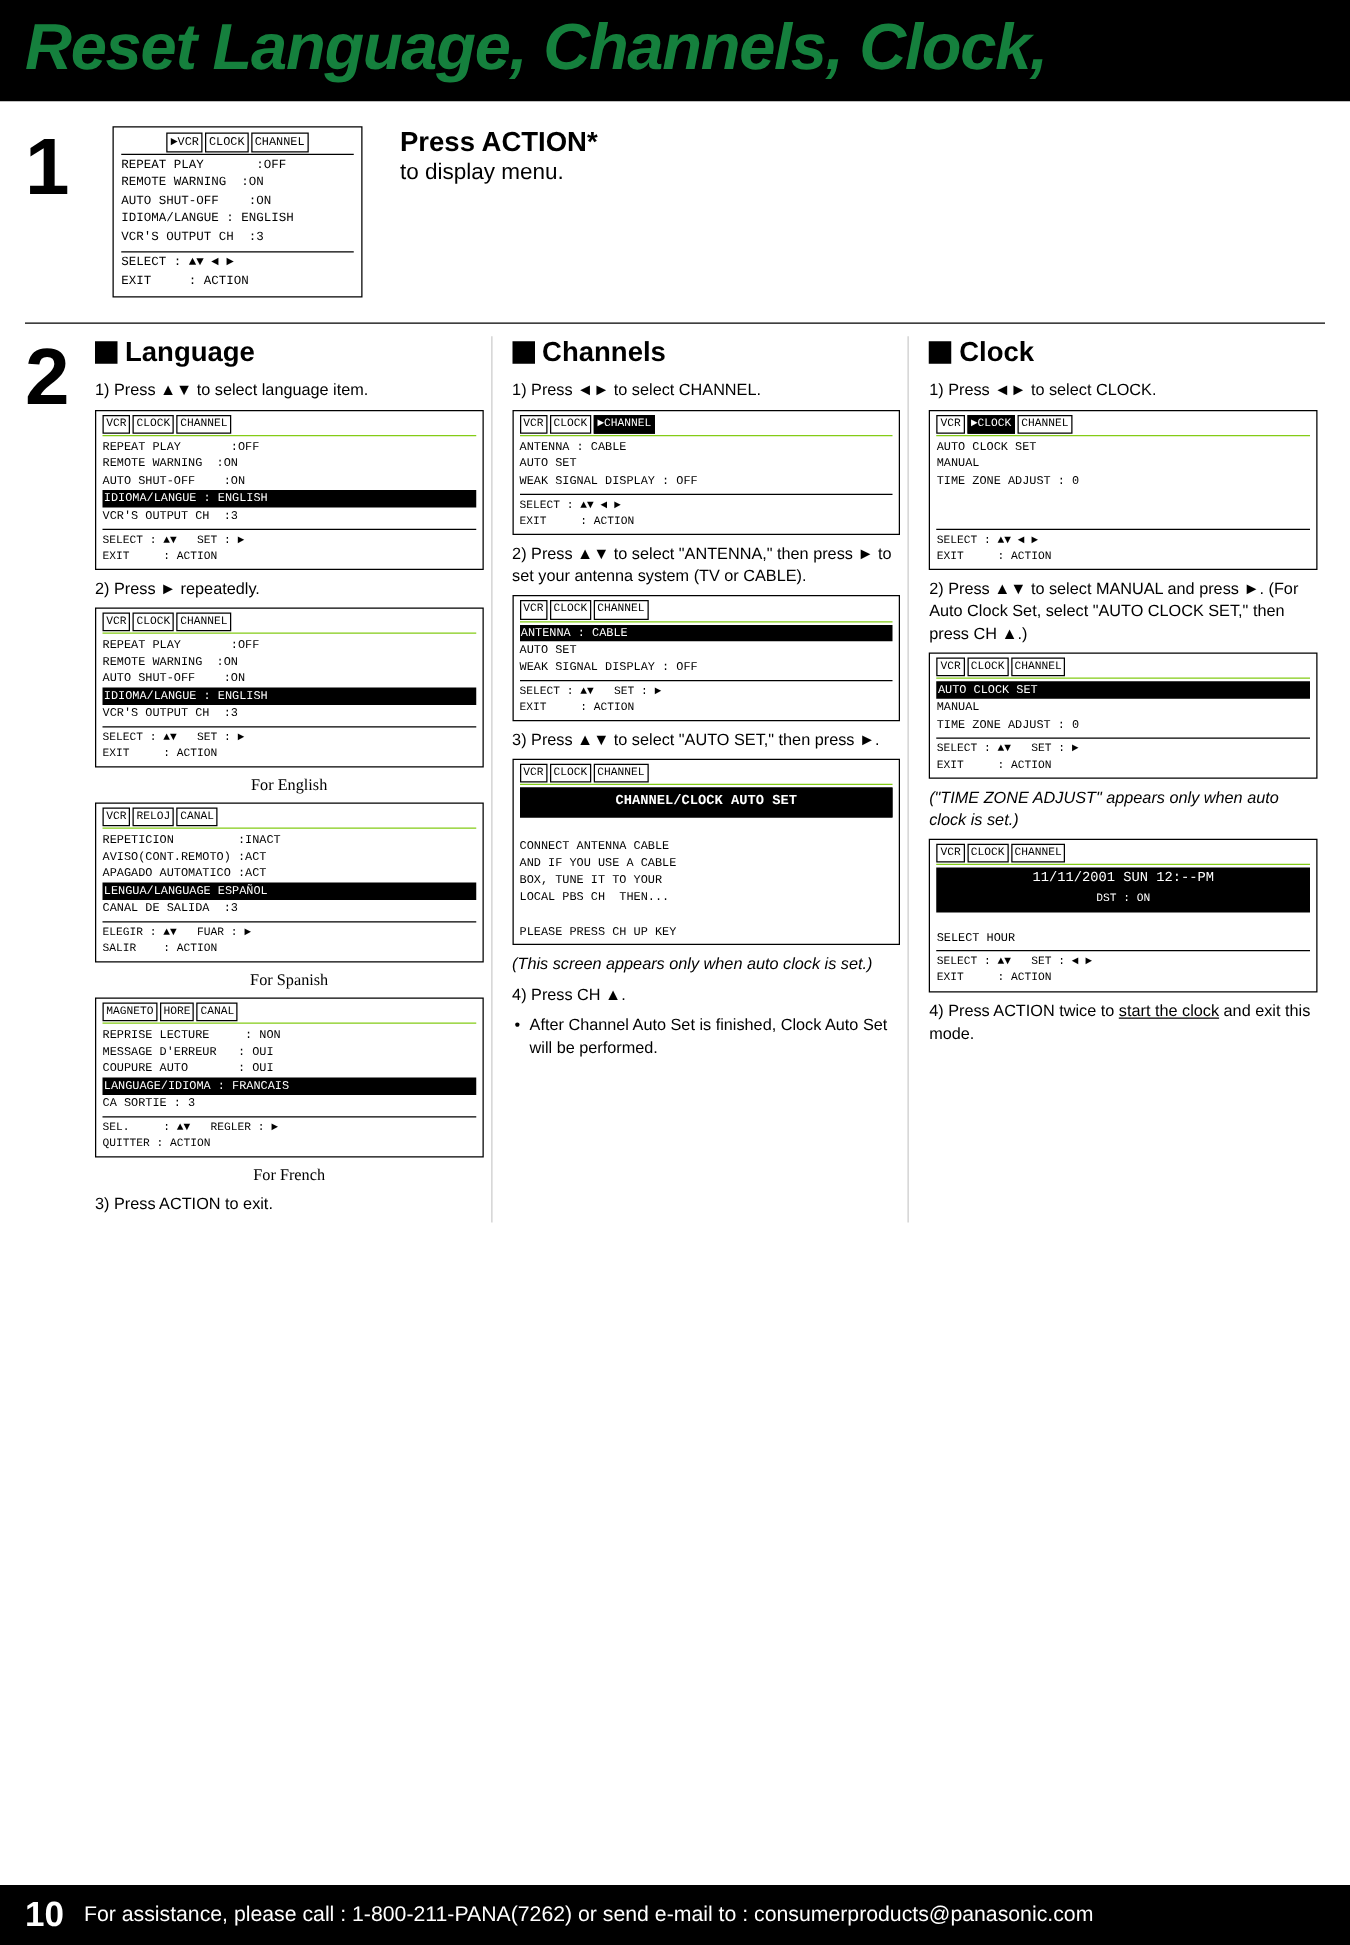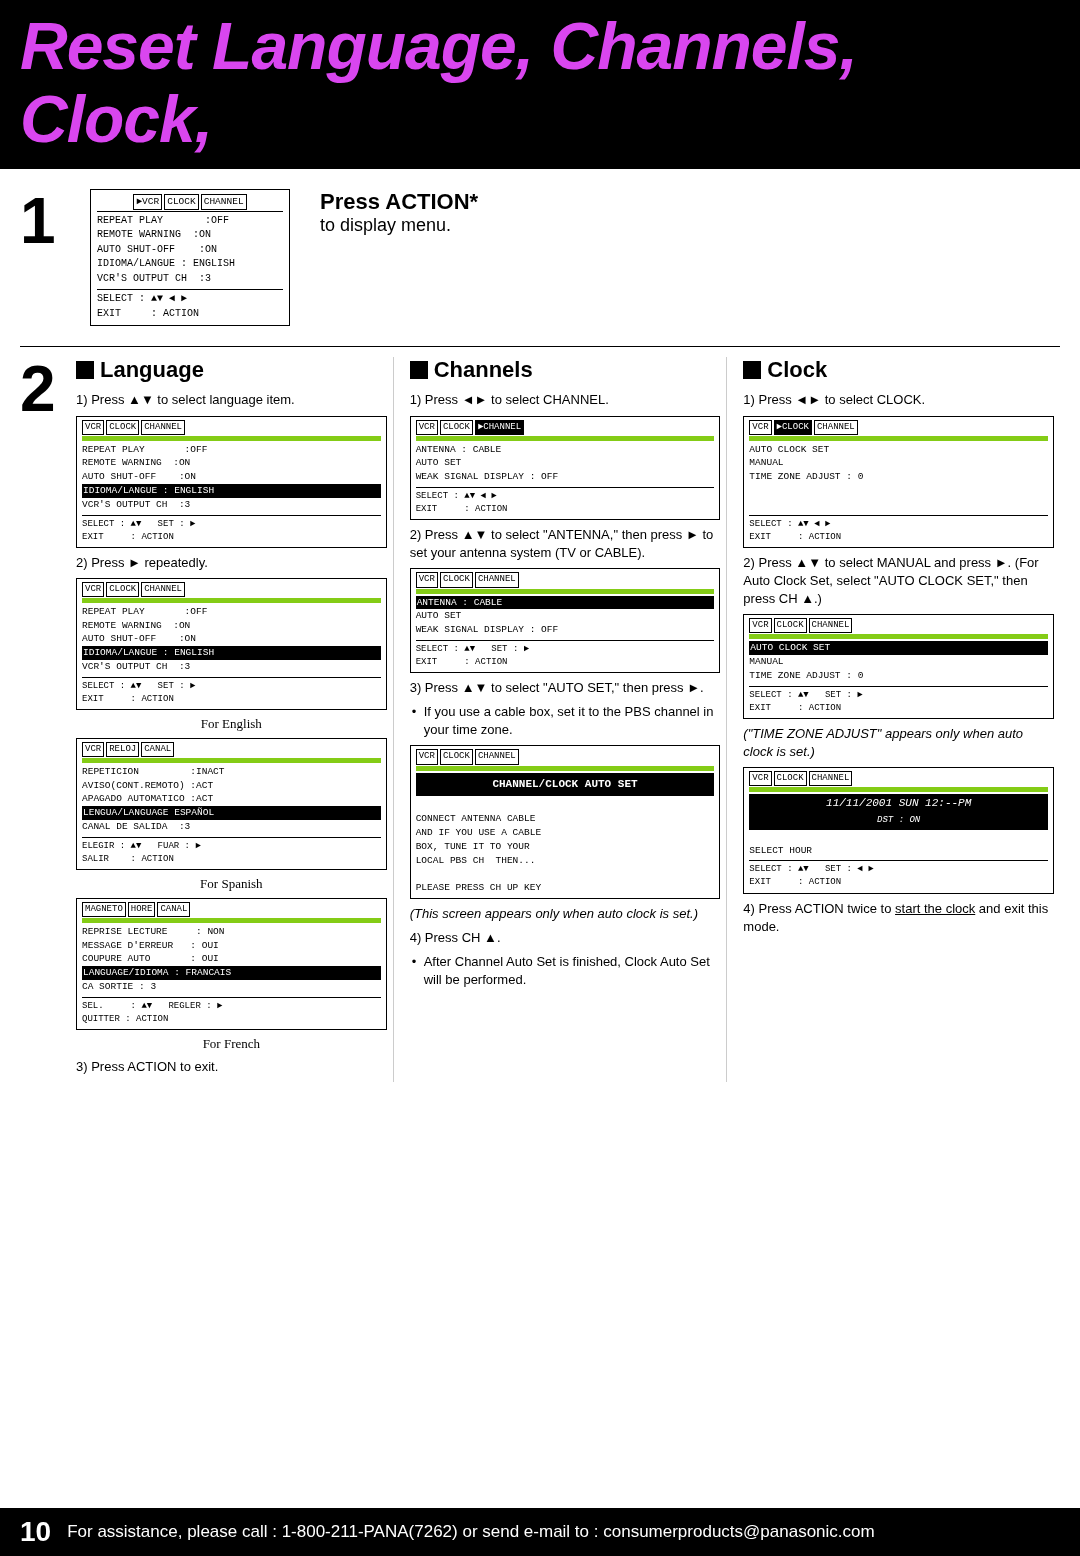--- a/index.html
+++ b/index.html
@@ -8,23 +8,23 @@
       background: #fff;
       width: 1080px;
       min-height: 1556px;
       position: relative;
       font-size: 14px;
       color: #000;
     }
     
     .page-header {
       background: #000;
-      color: #d946ef;
+      color: #15803d;
       padding: 10px 20px 14px 20px;
-      font-size: 66px;
+      font-size: 52px;
       font-weight: 900;
       font-style: italic;
       letter-spacing: -1px;
       line-height: 1.1;
     }
     
     .main-content {
       padding: 10px 20px 80px 20px;
     }
     
@@ -138,21 +138,21 @@
       padding: 3px 5px;
       font-family: 'Courier New', monospace;
       font-size: 9.5px;
       line-height: 1.45;
       margin: 6px 0;
       background: #fff;
     }
     .screen-box .sb-header {
       display: flex;
       gap: 2px;
-      border-bottom: 5px solid #84cc16;
+      border-bottom: 1px solid #84cc16;
       padding-bottom: 1px;
       margin-bottom: 2px;
     }
     .screen-box .sb-header span {
       border: 1px solid #000;
       padding: 0 2px;
       font-size: 9px;
     }
     .screen-box .sb-header span.active {
       background: #000;
@@ -382,21 +382,20 @@
           <div class="highlight-row">ANTENNA : CABLE</div>
           <div>AUTO SET</div>
           <div>WEAK SIGNAL DISPLAY : OFF</div>
           <div class="sb-footer">
             <div>SELECT : ▲▼&nbsp;&nbsp;&nbsp;SET : ►</div>
             <div>EXIT&nbsp;&nbsp;&nbsp;&nbsp;&nbsp;: ACTION</div>
           </div>
         </div>
 
         <p>3) Press ▲▼ to select "AUTO SET," then press ►.</p>
-        <p class="bullet-item">If you use a cable box, set it to the PBS channel in your time zone.</p>
 
         <div class="screen-box">
           <div class="sb-header">
             <span>VCR</span>
             <span>CLOCK</span>
             <span>CHANNEL</span>
           </div>
           <div class="bold-screen-label">CHANNEL/CLOCK AUTO SET</div>
           <div>&nbsp;</div>
           <div>CONNECT ANTENNA CABLE</div>
@@ -455,21 +454,21 @@
         </div>
 
         <p class="italic-note">("TIME ZONE ADJUST" appears only when auto clock is set.)</p>
 
         <div class="screen-box">
           <div class="sb-header">
             <span>VCR</span>
             <span>CLOCK</span>
             <span>CHANNEL</span>
           </div>
-          <div class="highlight-row" style="font-size:11px; text-align:center; padding: 2px 0; font-style: italic;">11/11/2001 SUN 12:--PM<br><span style="font-size:9px;">DST : ON</span></div>
+          <div class="highlight-row" style="font-size:11px; text-align:center; padding: 2px 0;">11/11/2001 SUN 12:--PM<br><span style="font-size:9px;">DST : ON</span></div>
           <div>&nbsp;</div>
           <div>SELECT HOUR</div>
           <div class="sb-footer">
             <div>SELECT : ▲▼&nbsp;&nbsp;&nbsp;SET : ◄ ►</div>
             <div>EXIT&nbsp;&nbsp;&nbsp;&nbsp;&nbsp;: ACTION</div>
           </div>
         </div>
 
 
         <p>4) Press ACTION twice to <span class="underline">start the clock</span> and exit this mode.</p>

